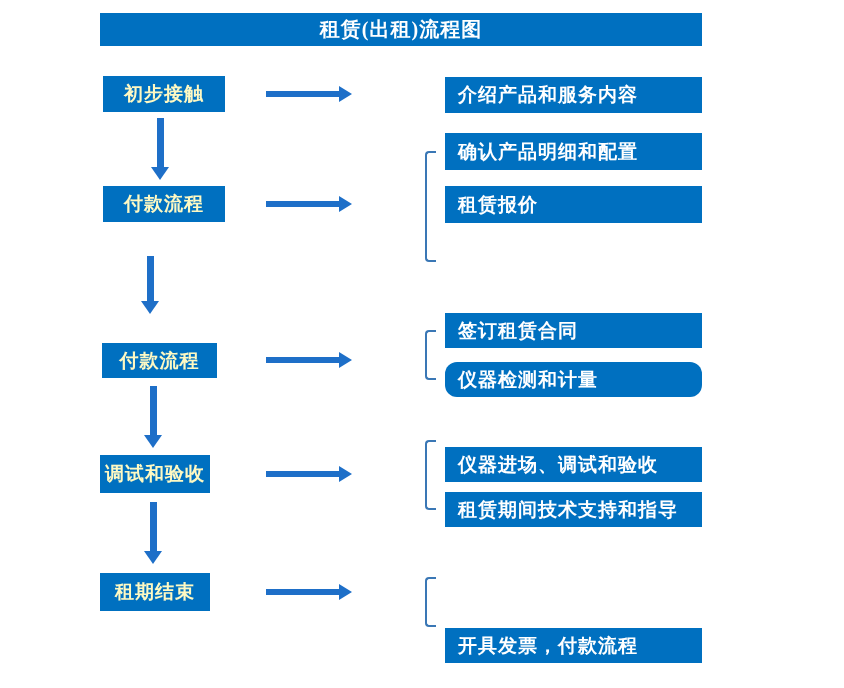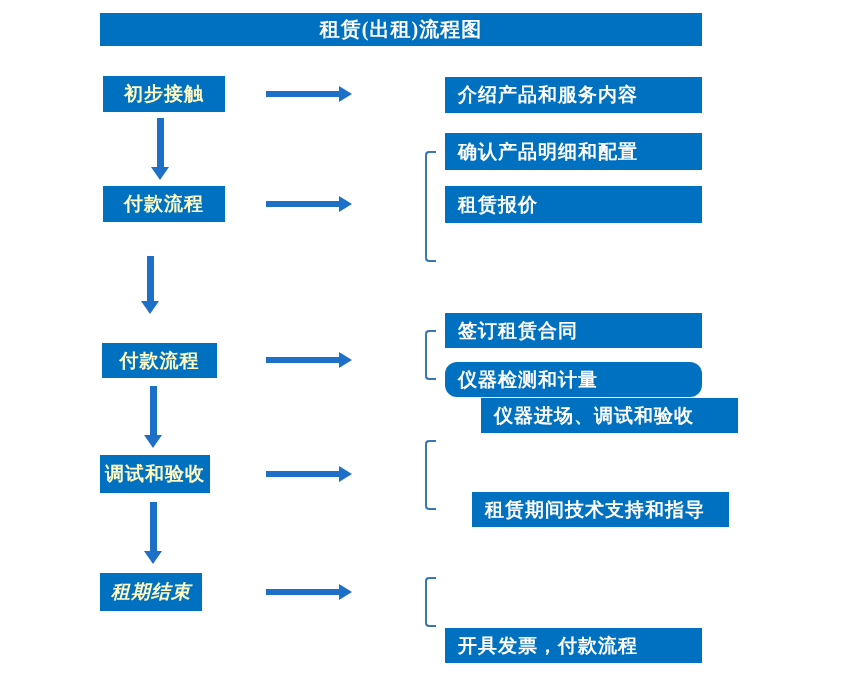--- a/index.html
+++ b/index.html
@@ -50,21 +50,21 @@
 <body>
 
 <div class="canvas">
 
   <div class="title-bar">租赁(出租)流程图</div>
 
   <div class="stage" style="left:103px;top:76px;width:122px;height:36px;">初步接触</div>
   <div class="stage" style="left:103px;top:186px;width:122px;height:36px;">付款流程</div>
   <div class="stage" style="left:102px;top:343px;width:115px;height:35px;">付款流程</div>
   <div class="stage" style="left:100px;top:455px;width:110px;height:38px;">调试和验收</div>
-  <div class="stage" style="left:100px;top:573px;width:102px;height:38px;font-style:italic;">租期结束</div>
+  <div class="stage" style="left:100px;top:573px;width:110px;height:38px;">租期结束</div>
 
   <div class="v-arrow" style="left:151px;top:118px;height:62px;">
       <i class="shaft"></i>
       <i class="head"></i>
     </div>
   <div class="v-arrow" style="left:141px;top:256px;height:58px;">
       <i class="shaft"></i>
       <i class="head"></i>
     </div>
   <div class="v-arrow" style="left:144px;top:386px;height:62px;">
@@ -103,18 +103,18 @@
   <div class="bracket" style="top:577px;height:50px;"></div>
 
   <div class="out" style="top:77px;height:36px;">介绍产品和服务内容</div>
 
   <div class="out" style="top:133px;height:37px;">确认产品明细和配置</div>
   <div class="out" style="top:186px;height:37px;">租赁报价</div>
 
   <div class="out" style="top:313px;height:35px;">签订租赁合同</div>
   <div class="out" style="top:362px;height:35px;border-radius:12px;">仪器检测和计量</div>
 
-  <div class="out" style="top:398px;height:35px;margin-left:36px;">仪器进场、调试和验收</div>
-  <div class="out" style="top:492px;height:35px;margin-left:27px;">租赁期间技术支持和指导</div>
+  <div class="out" style="top:447px;height:35px;">仪器进场、调试和验收</div>
+  <div class="out" style="top:492px;height:35px;">租赁期间技术支持和指导</div>
 
   <div class="out" style="top:628px;height:35px;">开具发票，付款流程</div>
 
 </div>
 
 </body></html>

